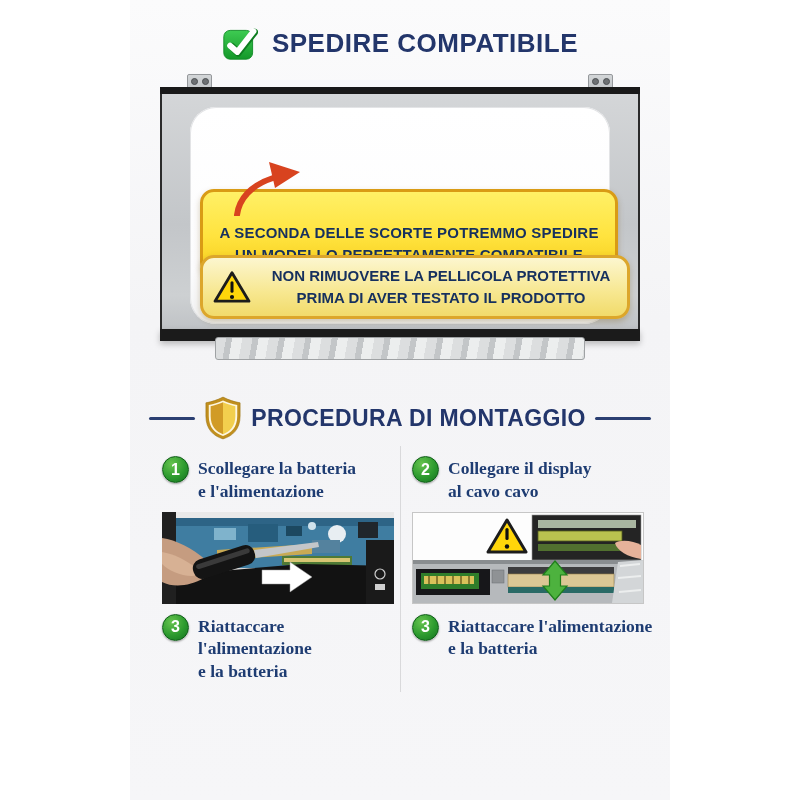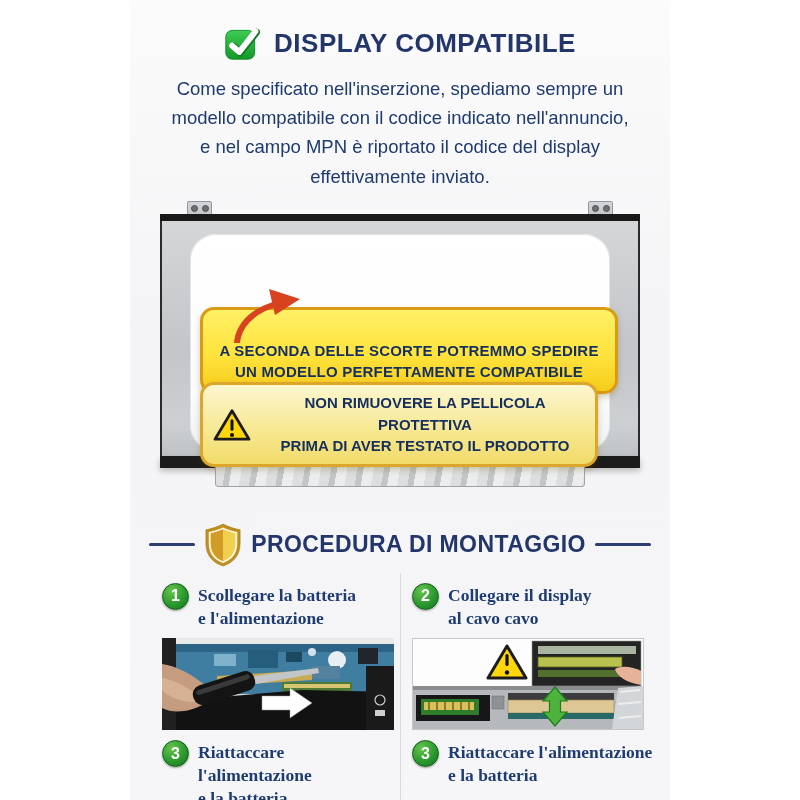--- a/index.html
+++ b/index.html
@@ -51,27 +51,27 @@
     background:repeating-linear-gradient(100deg,#dcdedf 0 10px,#c3c6c8 10px 16px,#eceeee 16px 26px);
     border:1px solid #9fa2a4;border-radius:3px;box-sizing:border-box;
   }
   .redarrow{position:absolute;left:63px;top:84px;width:80px;height:58px;z-index:6;}
   .ybox{
     box-sizing:border-box;border-radius:14px;text-align:center;
     color:#16305e;font-weight:700;white-space:pre-line;
     box-shadow:0 3px 6px rgba(110,80,0,.28);
   }
   .y1{
-    position:absolute;left:40px;top:106px;width:418px;z-index:5;padding:8px 6px;
+    position:absolute;left:40px;top:115px;width:418px;z-index:5;padding:8px 6px;
     font-size:15px;line-height:1.45;letter-spacing:.2px;
     background:linear-gradient(180deg,#fff066 0%,#ffe33e 55%,#f6cd1b 100%);
     border:3px solid #d99b15;
   }
   .y2{
-    position:absolute;left:40px;top:181px;width:398px;z-index:5;padding:7px 10px;
+    position:absolute;left:40px;top:181px;width:430px;z-index:5;padding:7px 10px;
     display:flex;align-items:center;gap:14px;
     background:linear-gradient(180deg,#fcf6cf 0%,#f7e78f 60%,#f1db6b 100%);
     border:3px solid #dca62b;
   }
   .y2 .wtxt{flex:1;font-size:15px;line-height:1.45;}
   .wicon{flex-shrink:0;width:38px;height:34px;}
   
   .prochdr{margin-top:34px;display:flex;align-items:center;justify-content:center;gap:9px;}
   .prochdr h2{margin:0;font-size:23px;font-weight:800;letter-spacing:.4px;color:#23366b;}
   .hline{width:46px;height:3px;background:#2b3f72;border-radius:2px;}
@@ -108,27 +108,23 @@
           <linearGradient id="gG" x1="0" y1="0" x2="0" y2="1">
             <stop offset="0" stop-color="#3ecb52"></stop>
               <stop offset="1" stop-color="#14982a"></stop>
           </linearGradient>
         </defs>
         <rect x="2" y="6" width="32" height="32" rx="7" fill="url(#gG)" stroke="#0f8a24" stroke-width="1"></rect>
         <path d="M11 24 L18 31 L36 8" stroke="#0e7d20" stroke-width="8" fill="none" stroke-linecap="round" stroke-linejoin="round"></path>
         <path d="M9 23 L17 30 L35 7" stroke="#ffffff" stroke-width="6.5" fill="none" stroke-linecap="round" stroke-linejoin="round"></path>
       </svg>
     </span>
-    <h1>DISPLAY COMPATIBILE</h1>
+    <h1>SPEDIRE COMPATIBILE</h1>
   </header>
 
-  <p class="intro">Come specificato nell'inserzione, spediamo sempre un
-modello compatibile con il codice indicato nell'annuncio,
-e nel campo MPN è riportato il codice del display
-effettivamente inviato.</p>
 
   <div class="figure">
     <div class="bracket bl">
         <span class="hole"></span>
         <span class="hole"></span>
       </div>
     <div class="bracket br">
         <span class="hole"></span>
         <span class="hole"></span>
       </div>

